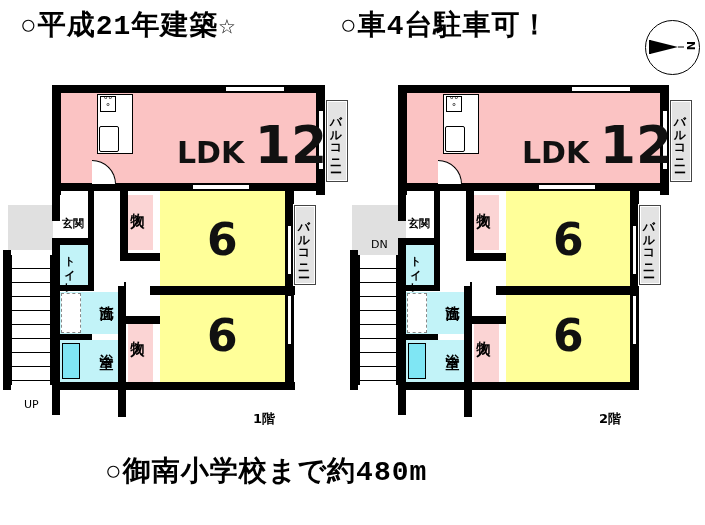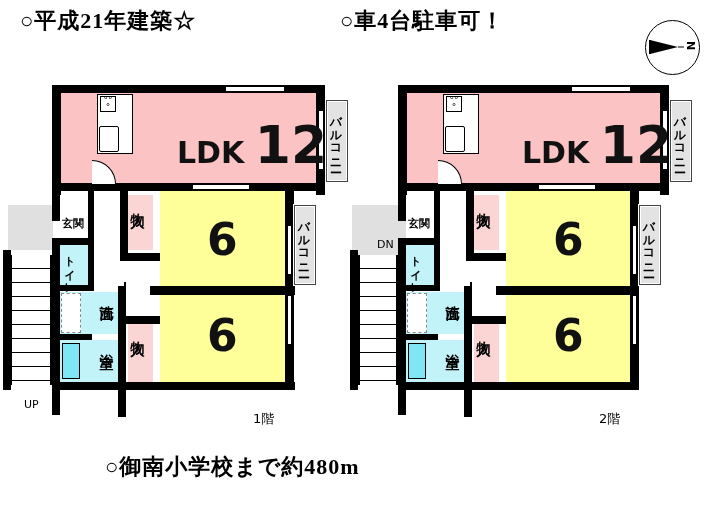--- a/index.html
+++ b/index.html
@@ -1,36 +1,36 @@
 <!DOCTYPE html>
 <html><head>
 <meta charset="utf-8">
 <style>
   * { margin:0; padding:0; box-sizing:border-box; }
   body { width:705px; height:525px; background:#fff; position:relative; overflow:hidden; font-family:"DejaVu Sans", sans-serif; }
   .abs { position:absolute; }
-  .heading { position:absolute; font-weight:900; font-size:22px; color:#000; letter-spacing:1px; white-space:nowrap; font-family:Liberation Serif, serif; }
+  .heading { position:absolute; font-weight:900; font-size:28px; color:#000; letter-spacing:1px; white-space:nowrap; font-family:Liberation Mono, monospace; }
   .wall { position:absolute; background:#000; }
   .room { position:absolute; }
   .pink { background:#fbc3c3; }
   .yellow { background:#ffff99; }
   .cyan { background:#c2f3f8; }
   .light { background:#fbd4d4; }
   .gray { background:#e0e0e0; }
   .white { background:#fff; }
   .big { position:absolute; font-family:"DejaVu Sans", sans-serif; font-weight:bold; color:#111; }
   .ldk-label { font-size:30px; }
   .ldk-label .num { font-size:52px; }
   .six { font-size:44px; }
   .vtext { position:absolute; writing-mode:vertical-rl; text-orientation:upright; font-weight:bold; font-size:14px; line-height:1; letter-spacing:1px; }
   .balcony { position:absolute; background:#e3e3e3; border:1px solid #444; box-shadow: inset 0 0 0 1px #fff, 0 0 0 1px #fff; }
   .balcony .vtext { font-size:12px; left:3px; top:6px; }
   .window { position:absolute; background:#fff; border:1px solid #000; }
   .small { position:absolute; font-weight:bold; font-size:11px; }
-  .floorlabel { position:absolute; font-weight:normal; font-size:13px; }
+  .floorlabel { position:absolute; font-weight:bold; font-size:13px; }
   .stairs { position:absolute; background:repeating-linear-gradient(to bottom, #fff 0 13px, #000 13px 14px); border-left:2px solid #000; border-right:2px solid #000; }
   .compass { position:absolute; left:645px; top:20px; width:55px; height:55px; border:1px solid #000; border-radius:50%; }
 </style>
 </head>
 <body>
 
 <div class="heading" style="left:20px;top:6px;">○平成21年建築☆</div>
 <div class="heading" style="left:340px;top:6px;">○車4台駐車可！</div>
 
 <div class="compass">
@@ -142,21 +142,21 @@
 
   <div class="big ldk-label" style="left:172px;top:115px;">
     <span>LDK</span> <span class="num">12</span>
   </div>
 
   <div class="balcony" style="left:320px;top:100px;width:22px;height:82px;">
     <span class="vtext">バルコニー</span>
   </div>
 
   <div class="room gray" style="left:2px;top:205px;width:55px;height:50px;"></div>
-  <span class="small" style="left:27px;top:238px;font-weight:normal;text-align:right;">DN</span>
+  <span class="small" style="left:21px;top:238px;font-weight:normal;text-align:right;">DN</span>
   <div class="wall" style="left:48px;top:191px;width:8px;height:30px;"></div>
   <div class="room white" style="left:56px;top:205px;width:30px;height:35px;"></div>
   <span class="small" style="left:58px;top:216px;">玄関</span>
   <div class="wall" style="left:84px;top:191px;width:6px;height:50px;"></div>
   <div class="wall" style="left:48px;top:238px;width:42px;height:8px;"></div>
 
   <div class="room cyan" style="left:56px;top:245px;width:28px;height:42px;"></div>
   <span class="vtext" style="left:60px;top:248px;font-size:11px;">トイレ</span>
   <div class="wall" style="left:48px;top:245px;width:8px;height:170px;"></div>
   <div class="wall" style="left:84px;top:245px;width:6px;height:45px;"></div>

